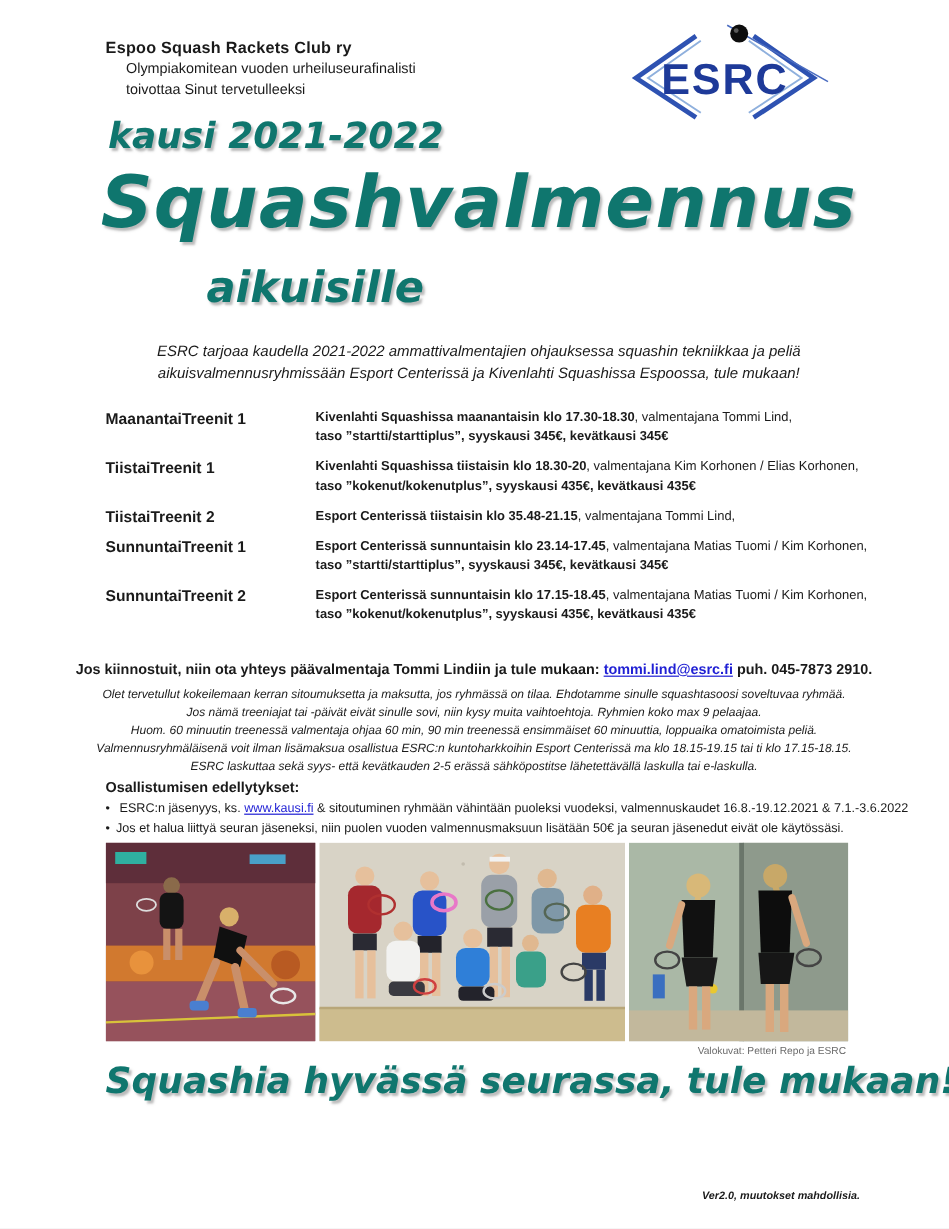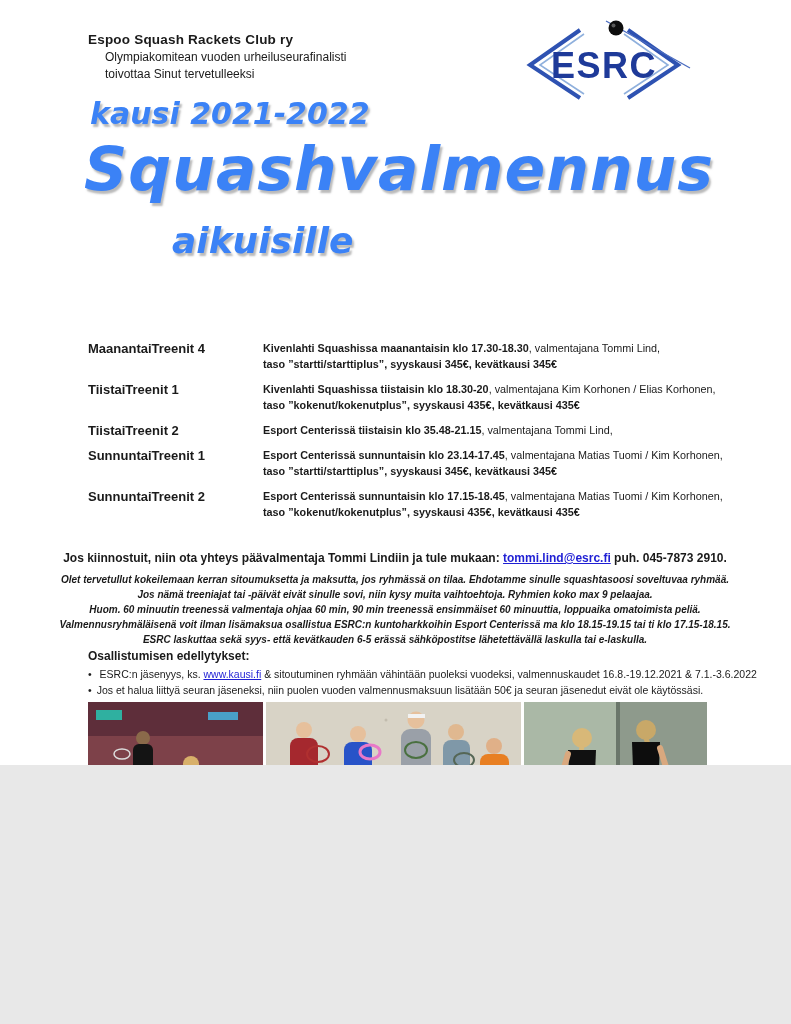--- a/index.html
+++ b/index.html
@@ -1,27 +1,27 @@
 <!DOCTYPE html>
 <html><head>
 <meta charset="utf-8">
 <style>
   html,body{margin:0;padding:0;background:#e8e8e8;}
   .page{
-    position:relative;width:791px;height:765px;margin:0 auto;background:#ffffff;
+    position:relative;width:791px;height:1024px;margin:0 auto;background:#ffffff;
     font-family:"Liberation Sans", sans-serif;color:#1a1a1a;overflow:hidden;
   }
   
   .header-left{position:absolute;left:88px;top:32px;}
   .club-name{font-size:13.5px;font-weight:bold;letter-spacing:0.2px;}
   .tagline{font-size:12px;margin-left:17px;margin-top:3px;}
   .logo{position:absolute;left:518px;top:18px;width:176px;height:96px;}
   
   .display{
-    position:absolute;color:#3b82f6;font-weight:bold;font-style:italic;
+    position:absolute;color:#0f766e;font-weight:bold;font-style:italic;
     font-family:"DejaVu Sans", sans-serif;
     text-shadow:2px 2.5px 2px rgba(130,130,130,0.55);
     white-space:nowrap;
   }
   .season{left:90px;top:96px;font-size:30px;}
   .main-title{left:84px;top:134px;font-size:60px;letter-spacing:1px;}
   .sub-title{left:172px;top:220px;font-size:36px;}
   
   .intro{
     position:absolute;left:95px;top:284px;width:608px;text-align:center;
@@ -35,21 +35,21 @@
   .t-bold{font-weight:bold;padding-left:32px;}
   
   .contact{
     position:absolute;left:35px;top:551px;width:720px;text-align:center;
     font-weight:bold;font-size:12px;white-space:nowrap;
   }
   a.link{color:#1f1fd4;text-decoration:underline;font-weight:bold;cursor:pointer;}
   
   .notes{position:absolute;left:45px;top:572px;width:700px;text-align:center;
     font-style:italic;font-size:10px;line-height:15px;}
-  .note-line{white-space:nowrap;font-weight:bold;}
+  .note-line{white-space:nowrap;}
   
   .req-heading{position:absolute;left:88px;top:649px;font-weight:bold;font-size:12px;}
   .bullets{position:absolute;left:88px;top:666px;width:660px;font-size:10.5px;line-height:16px;}
   .bullet{white-space:nowrap;}
   .bullet::before{content:"•";margin-right:5px;}
   .bullets a.link{font-weight:normal;}
   
   .photos{position:absolute;left:88px;top:702px;height:166px;display:flex;gap:3px;}
   .photo{height:166px;overflow:hidden;}
   .photo svg{display:block;}
@@ -79,24 +79,25 @@
       <circle cx="98" cy="10" r="7.5" fill="#0d0d0d"></circle>
       <circle cx="95.5" cy="7.5" r="2" fill="#5a5a5a"></circle>
       <text x="86" y="60" text-anchor="middle" font-family="Liberation Sans, sans-serif" font-size="36" font-weight="bold" fill="#1e3a99" letter-spacing="1.5">ESRC</text>
     </svg>
   </div>
 
   <div class="display season">kausi 2021-2022</div>
   <div class="display main-title">Squashvalmennus</div>
   <div class="display sub-title">aikuisille</div>
 
+  <div class="intro">ESRC tarjoaa kaudella 2021-2022 ammattivalmentajien ohjauksessa squashin tekniikkaa ja peliä aikuisvalmennusryhmissään Esport Centerissä ja Kivenlahti Squashissa Espoossa, tule mukaan!</div>
 
   <div class="trainings">
     <div class="t-row">
-      <div class="t-label">MaanantaiTreenit 4</div>
+      <div class="t-label">MaanantaiTreenit 1</div>
       <div class="t-desc">
         <span class="t-bold">Kivenlahti Squashissa maanantaisin klo 17.30-18.30</span><span>, valmentajana Tommi Lind,</span><br>
         <span class="t-bold">taso ”startti/starttiplus”, syyskausi 345€, kevätkausi 345€</span>
       </div>
     </div>
     <div class="t-row">
       <div class="t-label">TiistaiTreenit 1</div>
       <div class="t-desc">
         <span class="t-bold">Kivenlahti Squashissa tiistaisin klo 18.30-20</span><span>, valmentajana Kim Korhonen / Elias Korhonen,</span><br>
         <span class="t-bold">taso ”kokenut/kokenutplus”, syyskausi 435€, kevätkausi 435€</span>
@@ -126,21 +127,21 @@
 
   <div class="contact">
     <span>Jos kiinnostuit, niin ota yhteys päävalmentaja Tommi Lindiin ja tule mukaan: </span><a class="link">tommi.lind@esrc.fi</a><span> puh. 045-7873 2910.</span>
   </div>
 
   <div class="notes">
     <div class="note-line">Olet tervetullut kokeilemaan kerran sitoumuksetta ja maksutta, jos ryhmässä on tilaa. Ehdotamme sinulle squashtasoosi soveltuvaa ryhmää.</div>
     <div class="note-line">Jos nämä treeniajat tai -päivät eivät sinulle sovi, niin kysy muita vaihtoehtoja. Ryhmien koko max 9 pelaajaa.</div>
     <div class="note-line">Huom. 60 minuutin treenessä valmentaja ohjaa 60 min, 90 min treenessä ensimmäiset 60 minuuttia, loppuaika omatoimista peliä.</div>
     <div class="note-line">Valmennusryhmäläisenä voit ilman lisämaksua osallistua ESRC:n kuntoharkkoihin Esport Centerissä ma klo 18.15-19.15 tai ti klo 17.15-18.15.</div>
-    <div class="note-line">ESRC laskuttaa sekä syys- että kevätkauden 6-5 erässä sähköpostitse lähetettävällä laskulla tai e-laskulla.</div>
+    <div class="note-line">ESRC laskuttaa sekä syys- että kevätkauden 2-5 erässä sähköpostitse lähetettävällä laskulla tai e-laskulla.</div>
   </div>
 
   <div class="req-heading">Osallistumisen edellytykset:</div>
   <div class="bullets">
     <div class="bullet">
       <span>ESRC:n jäsenyys, ks. </span><a class="link">www.kausi.fi</a><span> &amp; sitoutuminen ryhmään vähintään puoleksi vuodeksi, valmennuskaudet 16.8.-19.12.2021 &amp; 7.1.-3.6.2022</span>
     </div>
     <div class="bullet">Jos et halua liittyä seuran jäseneksi, niin puolen vuoden valmennusmaksuun lisätään 50€ ja seuran jäsenedut eivät ole käytössäsi.</div>
   </div>
 
@@ -251,18 +252,19 @@
         <path d="M108 40 L136 40 L134 92 L110 92 Z" fill="#0d0d0d"></path>
         <path d="M108 92 L138 92 L134 118 L110 118 Z" fill="#161616"></path>
         <rect x="114" y="118" width="7" height="40" fill="#d9a87e"></rect>
         <rect x="126" y="118" width="7" height="40" fill="#d9a87e"></rect>
         <path d="M136 46 L148 84" stroke="#d9a87e" stroke-width="6" stroke-linecap="round"></path>
         <ellipse cx="150" cy="96" rx="10" ry="7" fill="none" stroke="#444444" stroke-width="2"></ellipse>
       </svg>
     </div>
   </div>
 
+  <div class="caption">Valokuvat: Petteri Repo ja ESRC</div>
 
   <div class="display closing">Squashia hyvässä seurassa, tule mukaan!</div>
 
   <div class="footer">Ver2.0, muutokset mahdollisia.</div>
 
 </div>
 
 </body></html>

